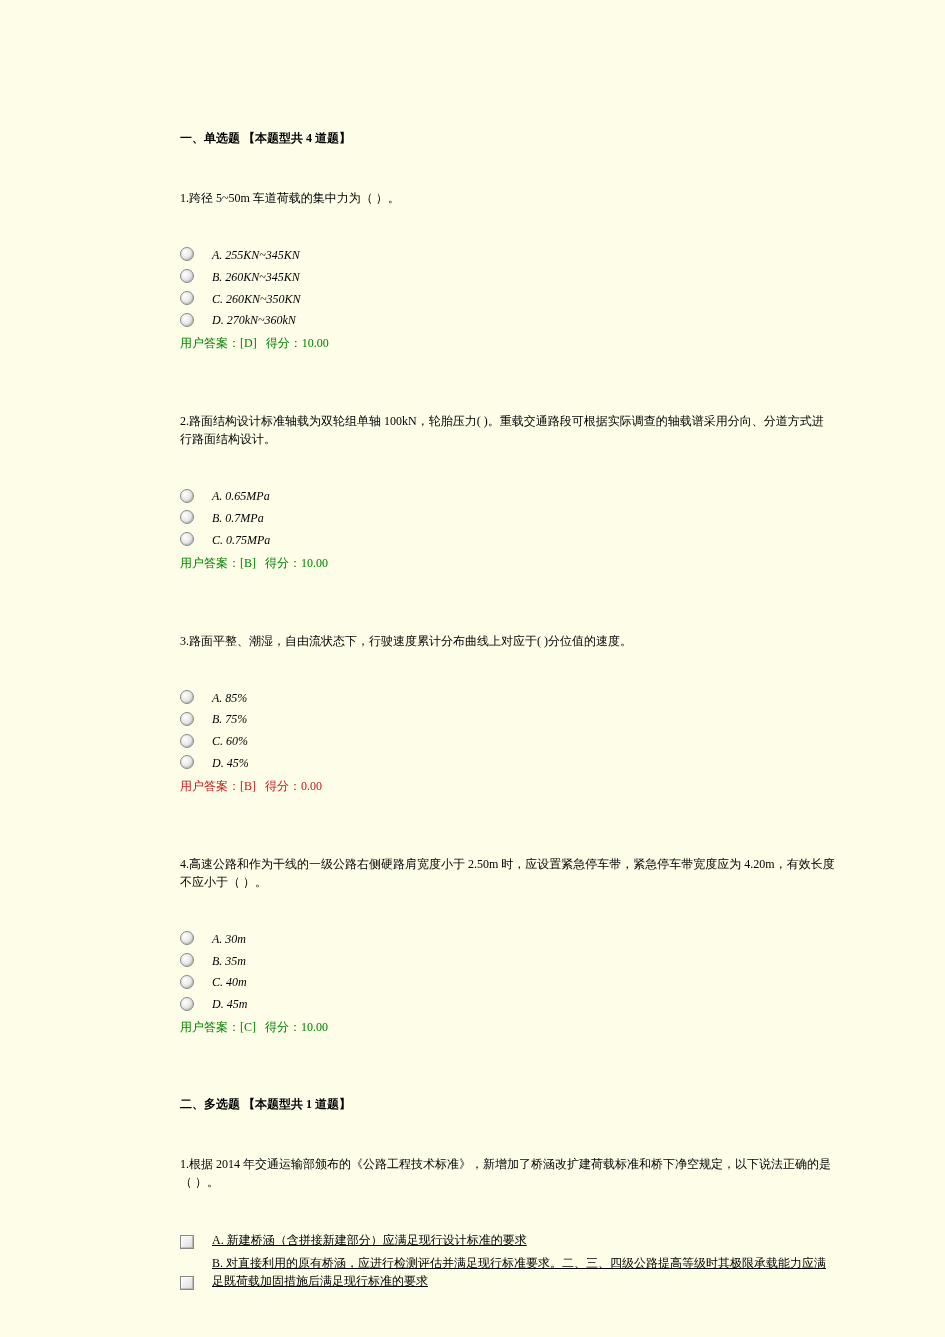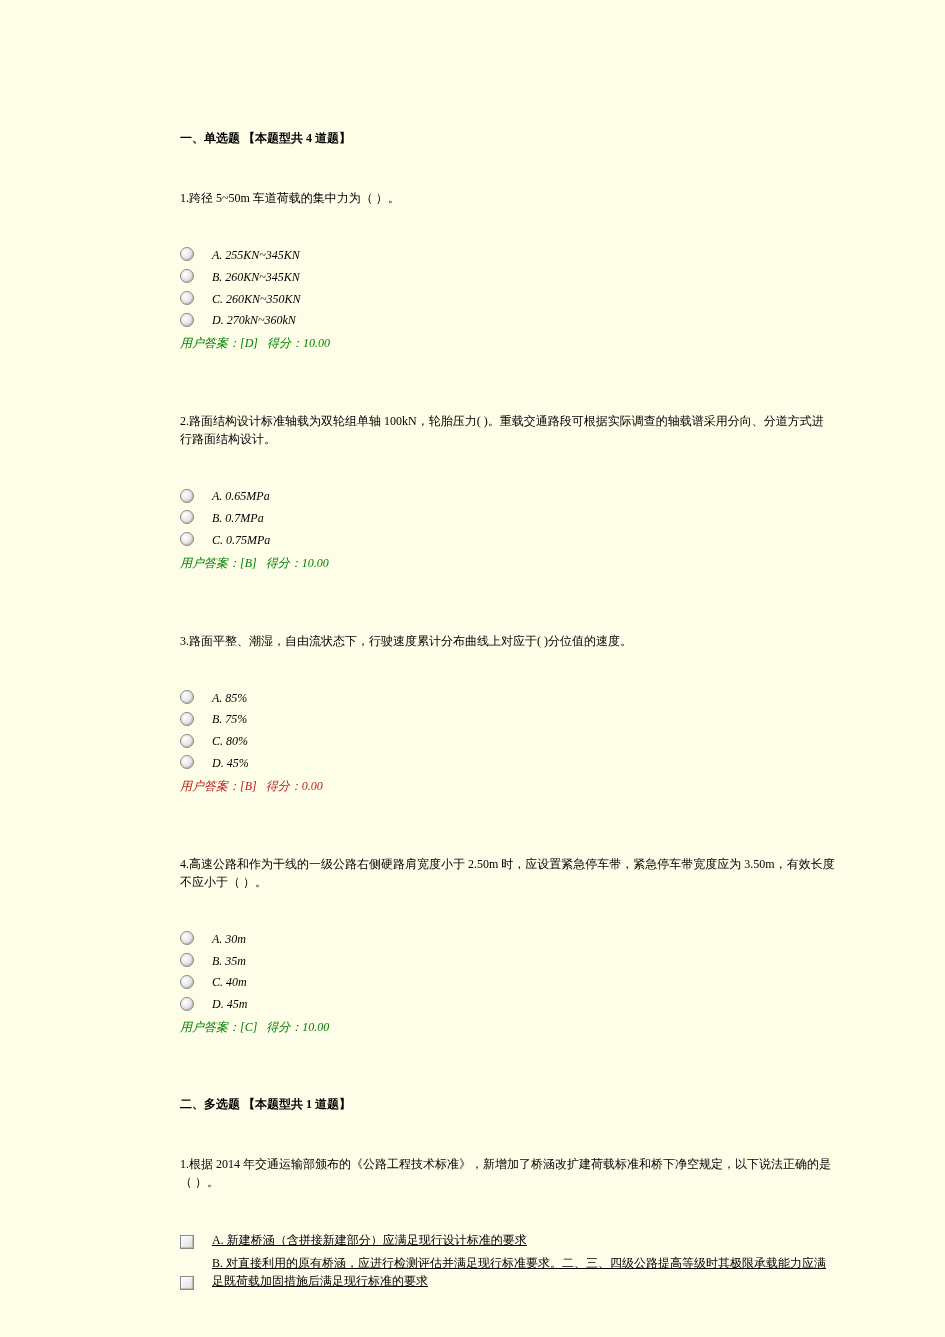--- a/index.html
+++ b/index.html
@@ -51,21 +51,20 @@
       box-shadow: inset -1px -1px 1px rgba(0,0,0,0.2), inset 1px 1px 1px rgba(255,255,255,0.7);
     }
     .option-label {
       display: inline-block;
       vertical-align: middle;
       padding-top: 2px;
     }
     .answer-line {
       margin-top: 2px;
       margin-bottom: 60px;
-      font-style: italic;
     }
     .answer-line.last {
       margin-bottom: 60px;
     }
     .ans-correct {
       color: #008000;
     }
     .ans-wrong {
       color: #b91c1c;
     }
@@ -137,32 +136,32 @@
     <div class="option-row">
       <span class="option-marker"></span>
       <span class="option-label">A.  85%</span>
     </div>
     <div class="option-row">
       <span class="option-marker"></span>
       <span class="option-label">B.  75%</span>
     </div>
     <div class="option-row">
       <span class="option-marker"></span>
-      <span class="option-label">C.  80%</span>
+      <span class="option-label">C.  60%</span>
     </div>
     <div class="option-row">
       <span class="option-marker"></span>
       <span class="option-label">D.  45%</span>
     </div>
   </div>
   <div class="answer-line ans-wrong">
     <span>用户答案：</span><span>[B]</span>&nbsp;&nbsp;&nbsp;<span>得分：</span><span>0.00</span>
   </div>
 
-  <div class="question-text">4.高速公路和作为干线的一级公路右侧硬路肩宽度小于 2.50m 时，应设置紧急停车带，紧急停车带宽度应为 3.50m，有效长度不应小于（ ）。</div>
+  <div class="question-text">4.高速公路和作为干线的一级公路右侧硬路肩宽度小于 2.50m 时，应设置紧急停车带，紧急停车带宽度应为 4.20m，有效长度不应小于（ ）。</div>
   <div class="options-block">
     <div class="option-row">
       <span class="option-marker"></span>
       <span class="option-label">A.  30m</span>
     </div>
     <div class="option-row">
       <span class="option-marker"></span>
       <span class="option-label">B.  35m</span>
     </div>
     <div class="option-row">

